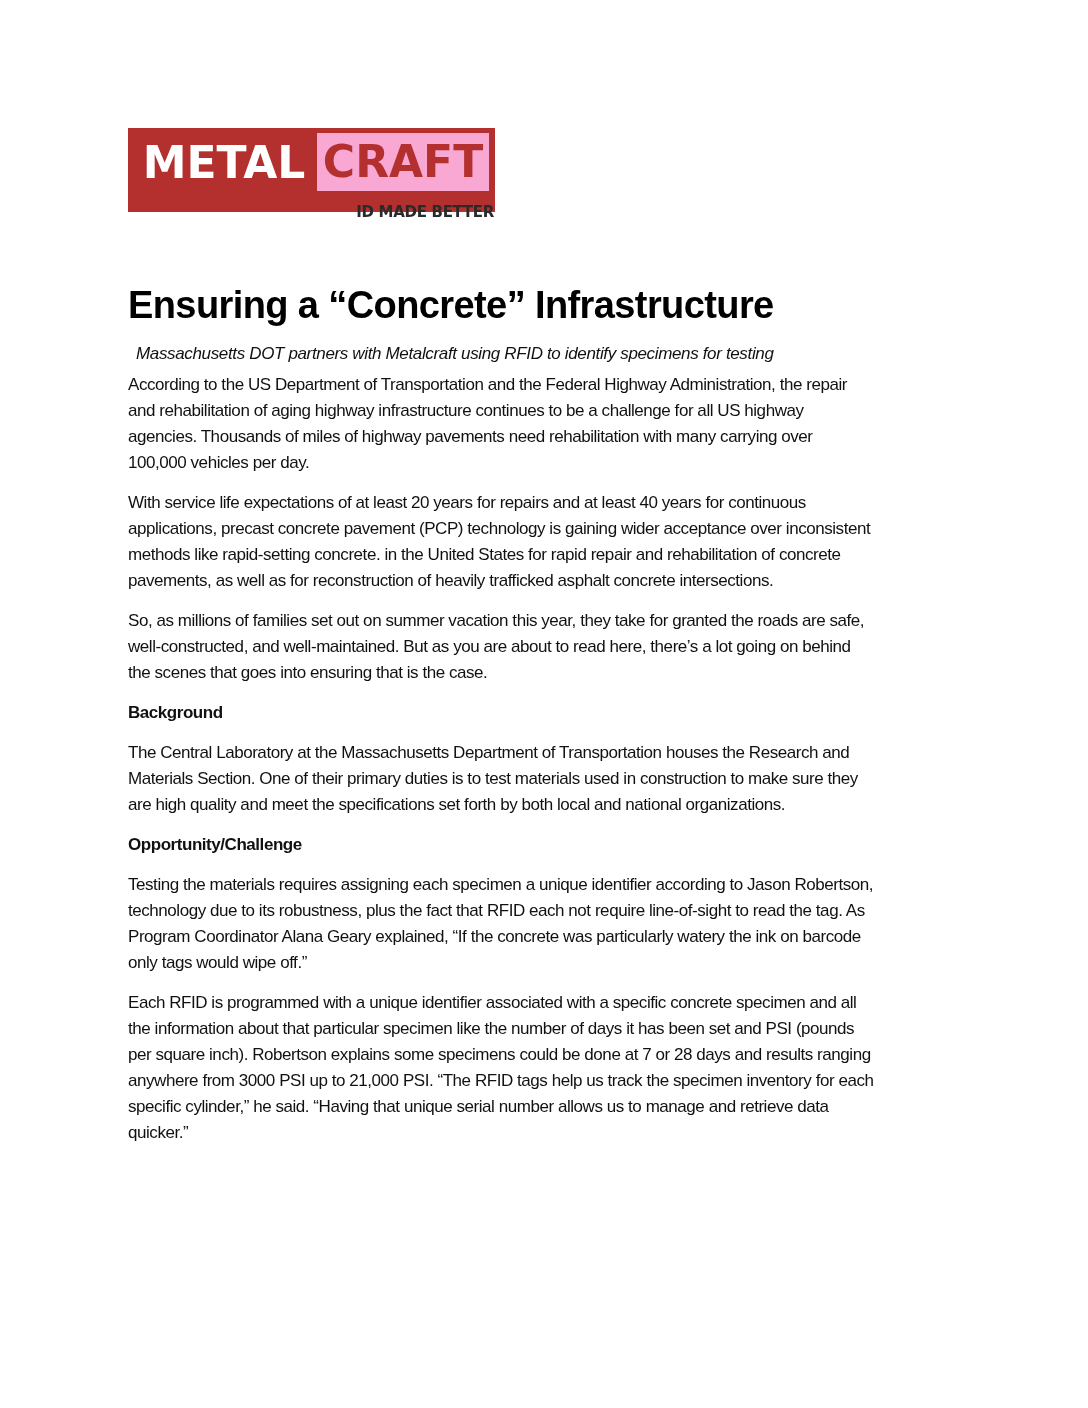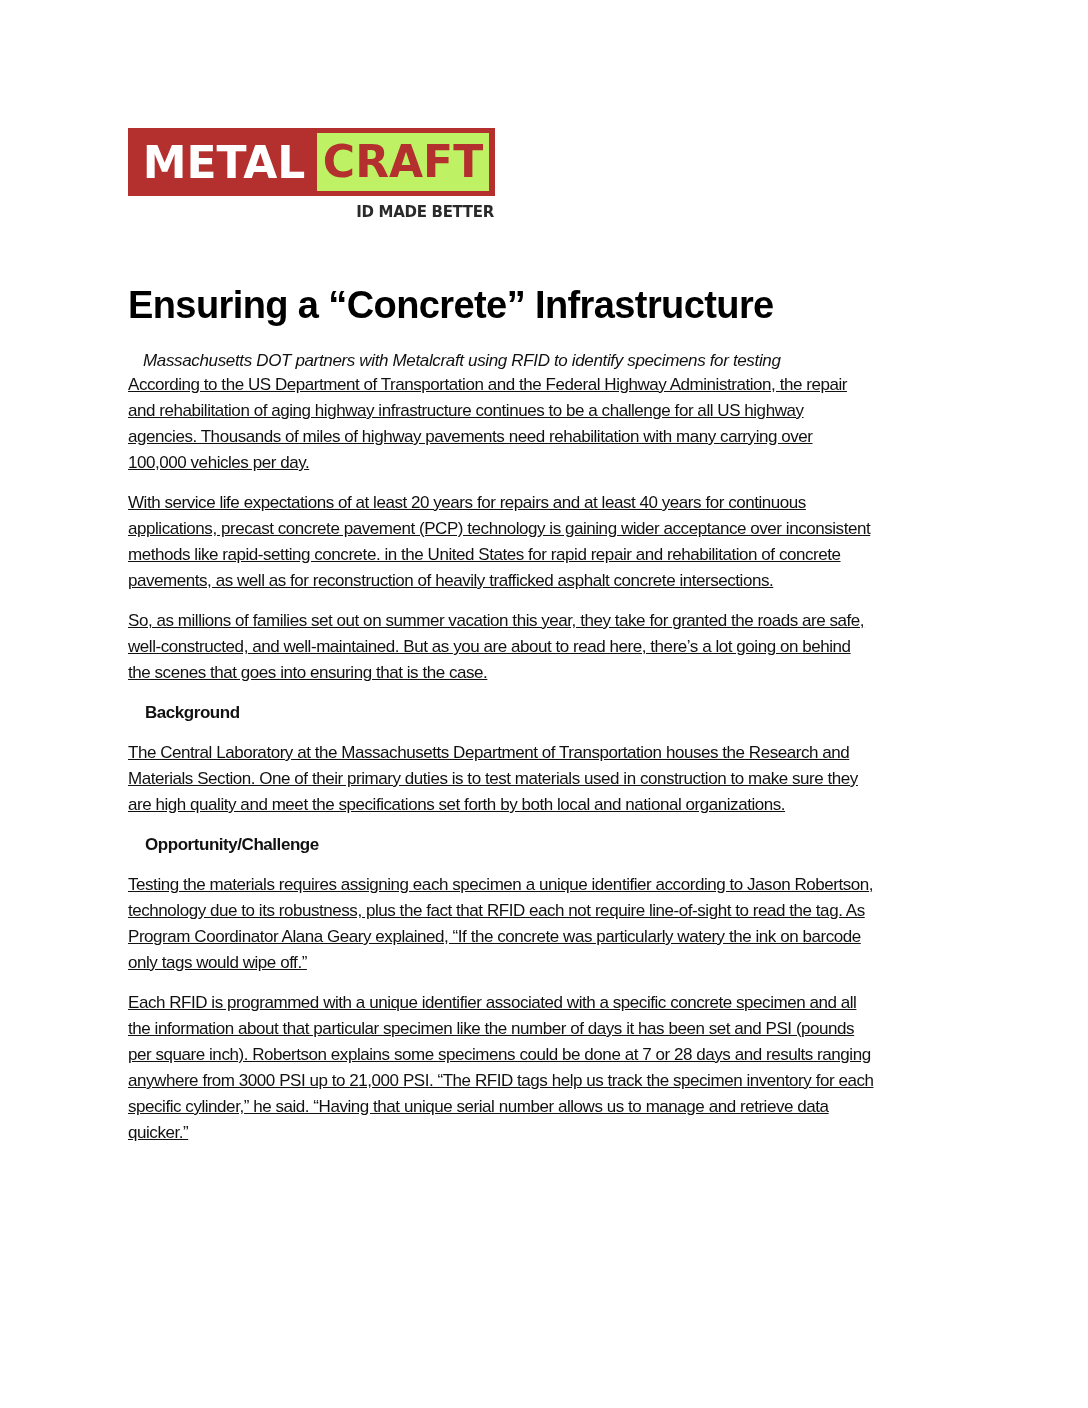--- a/index.html
+++ b/index.html
@@ -21,21 +21,21 @@
       left: 128px;
       top: 128px;
       width: 367px;
       height: 95px;
     }
     .logo-bar {
       position: absolute;
       left: 0;
       top: 0;
       width: 367px;
-      height: 68px;
+      height: 84px;
       background: #b3302f;
     }
     .logo-metal {
       position: absolute;
       left: 8px;
       top: 10px;
       width: 176px;
       height: 50px;
       color: #ffffff;
       font-family: "DejaVu Sans", sans-serif;
@@ -44,21 +44,21 @@
       line-height: 50px;
       letter-spacing: 0px;
       text-align: center;
     }
     .logo-craft-box {
       position: absolute;
       left: 189px;
       top: 5px;
       width: 172px;
       height: 58px;
-      background: #bef264;
+      background: #f9a8d4;
     }
     .logo-craft {
       position: absolute;
       left: 0;
       top: 4px;
       width: 172px;
       height: 50px;
       color: #b3302f;
       font-family: "DejaVu Sans", sans-serif;
       font-weight: bold;
@@ -90,21 +90,21 @@
       font-size: 38px;
       line-height: 48px;
       color: #000000;
       letter-spacing: -0.6px;
       white-space: nowrap;
     }
     .subtitle {
       position: absolute;
       left: 128px;
       top: 334px;
-      margin: 15px;
+      margin: 8px;
       font-family: "Liberation Sans", sans-serif;
       font-style: italic;
       font-size: 17px;
       line-height: 24px;
       color: #111111;
       letter-spacing: -0.35px;
       white-space: nowrap;
     }
     .body {
       position: absolute;
@@ -112,28 +112,27 @@
       top: 372px;
       width: 842px;
     }
     .para {
       margin: 0 0 14px 0;
       font-family: "Liberation Sans", sans-serif;
       font-size: 17px;
       line-height: 26px;
       color: #111111;
       letter-spacing: -0.45px;
-      text-decoration: underline;
     }
     .para .line {
       display: block;
       white-space: nowrap;
     }
     .heading {
-      margin: 0 0 14px 17px;
+      margin: 0 0 14px 0;
       font-family: "Liberation Sans", sans-serif;
       font-weight: bold;
       font-size: 17px;
       line-height: 26px;
       color: #111111;
       letter-spacing: -0.45px;
     }
   </style>
 </head>
 <body>

